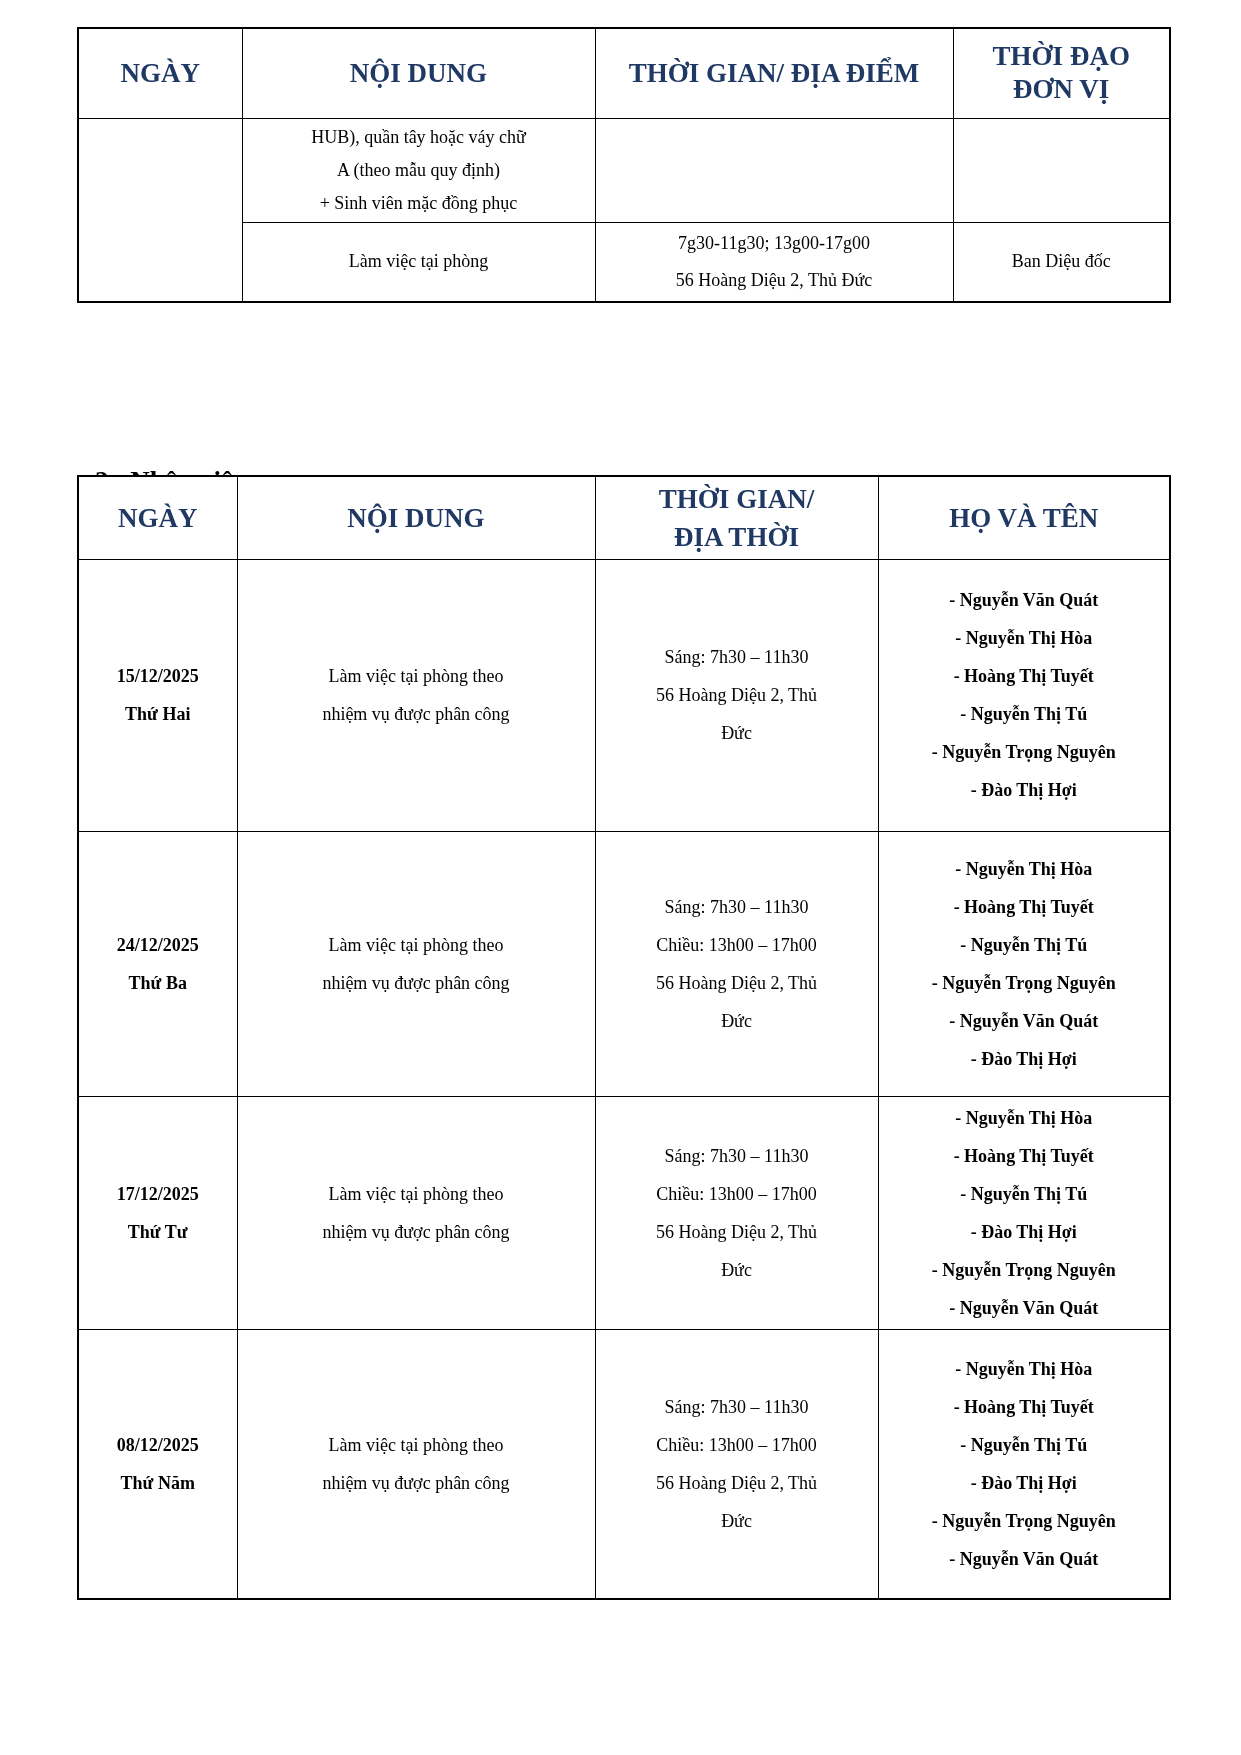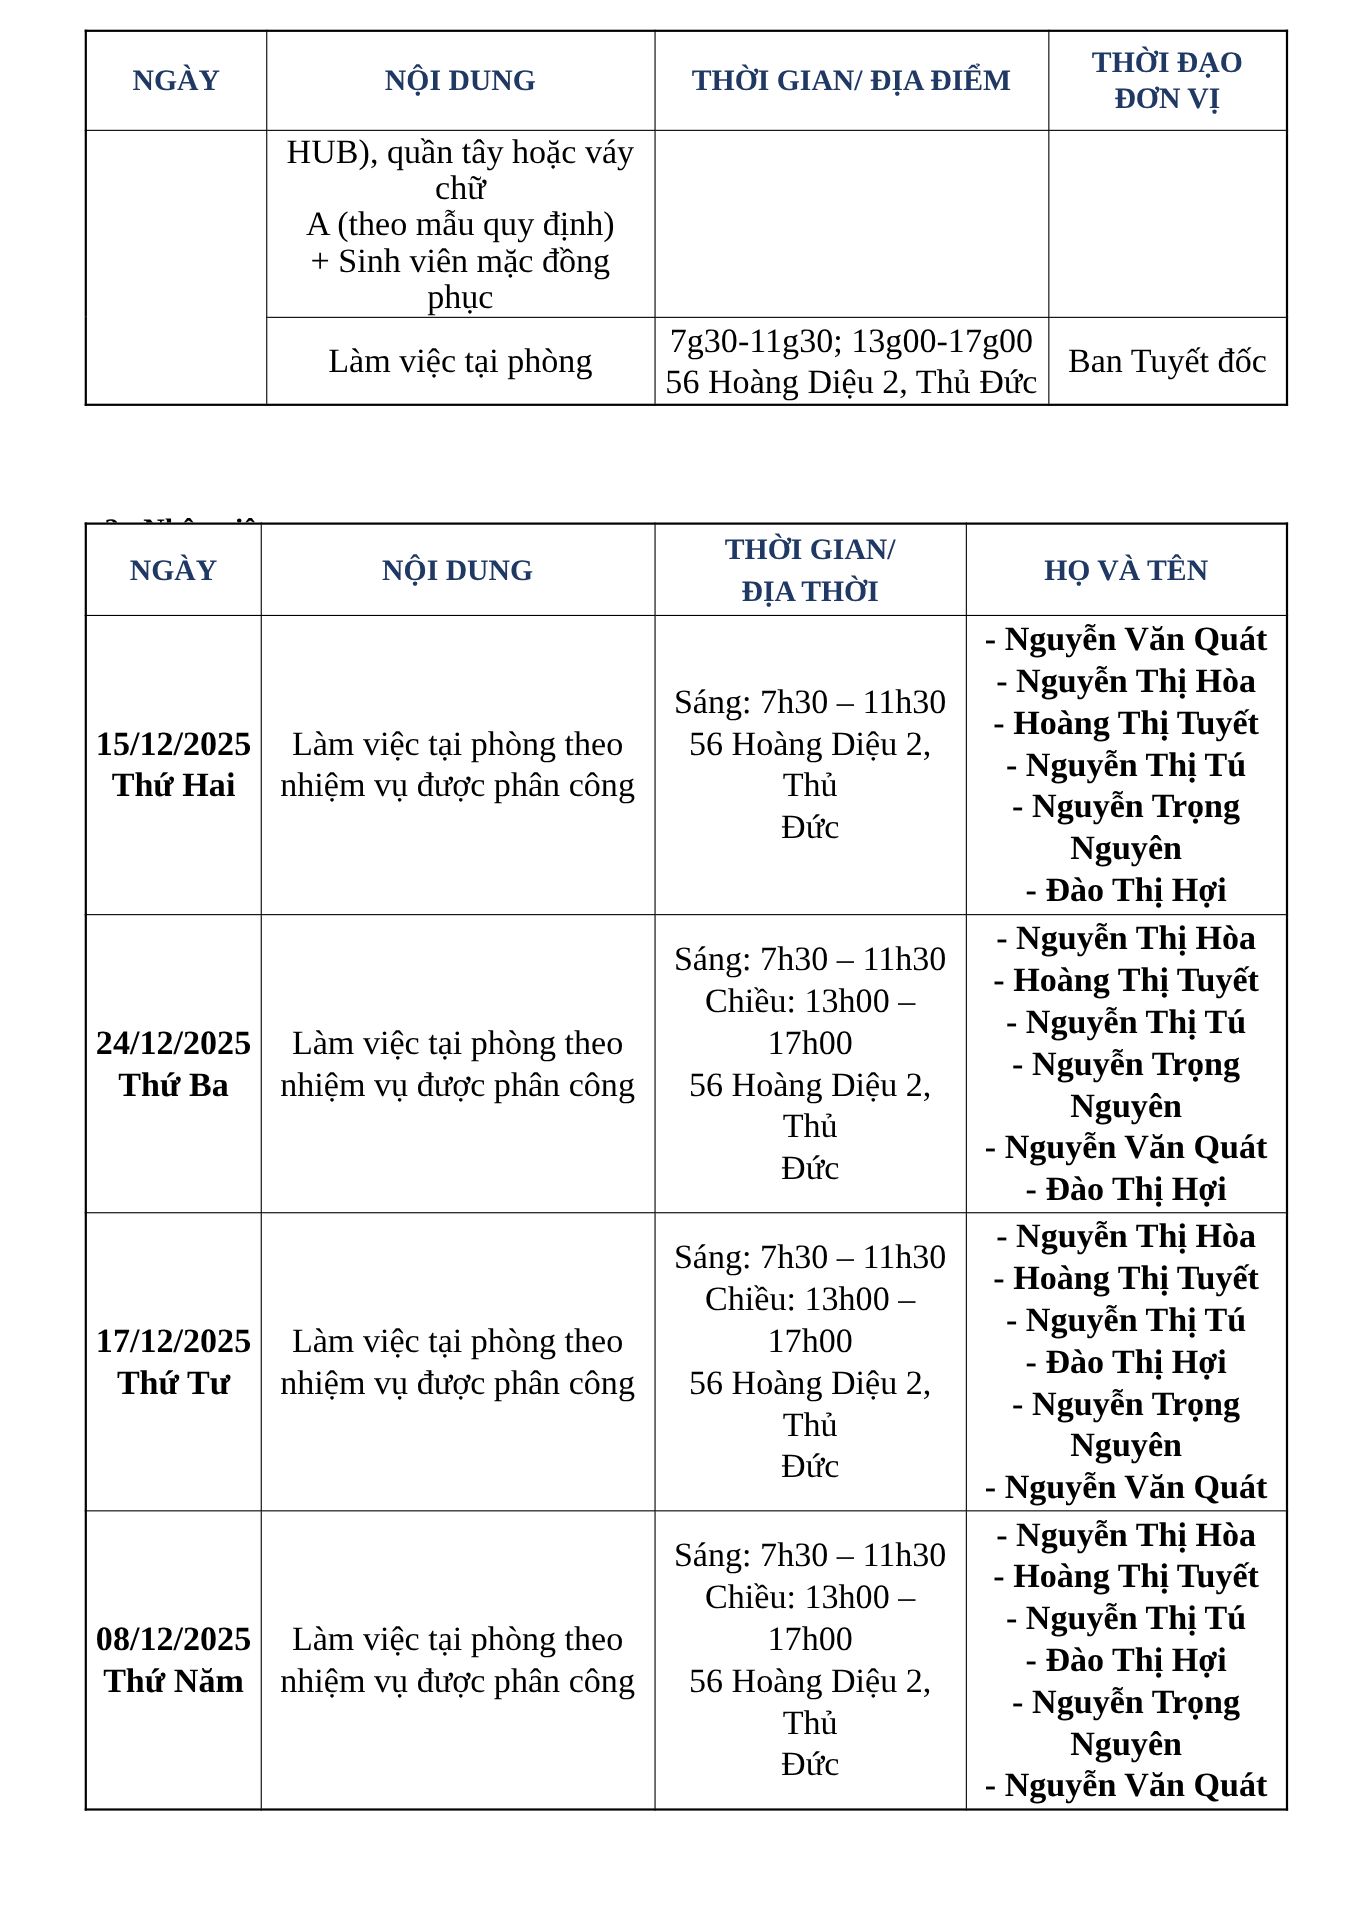--- a/index.html
+++ b/index.html
@@ -21,21 +21,21 @@
     position: absolute;
     border-collapse: collapse;
     table-layout: fixed;
     background: #ffffff;
     border: 2px solid #000000;
   }
   table.sched td {
     border: 1px solid #000000;
     vertical-align: middle;
     text-align: center;
-    font-size: 31px;
+    font-size: 18px;
     padding: 2px 6px;
     box-sizing: border-box;
     overflow: hidden;
   }
   #t1 { left: 77px; top: 27px; width: 1092px; }
   #t2 { left: 77px; top: 475px; width: 1092px; }
   #t1 td { line-height: 33px; }
   #t2 td { line-height: 38px; }
   tr.hdr td {
     color: #1f3864;
@@ -94,21 +94,21 @@
       </td>
       <td class="timecell"></td>
       <td></td>
     </tr>
     <tr style="height:78px">
       <td>Làm việc tại phòng</td>
       <td class="timecell">
         <div>7g30-11g30; 13g00-17g00</div>
         <div>56 Hoàng Diệu 2, Thủ Đức</div>
       </td>
-      <td>Ban Tuyết đốc</td>
+      <td>Ban Diệu đốc</td>
     </tr>
   </tbody>
     </table>
 
   <div class="section-heading">
     <span class="num">2.</span><span>Nhân viên:</span>
   </div>
 
   <table class="sched" id="t2">
     <colgroup>

